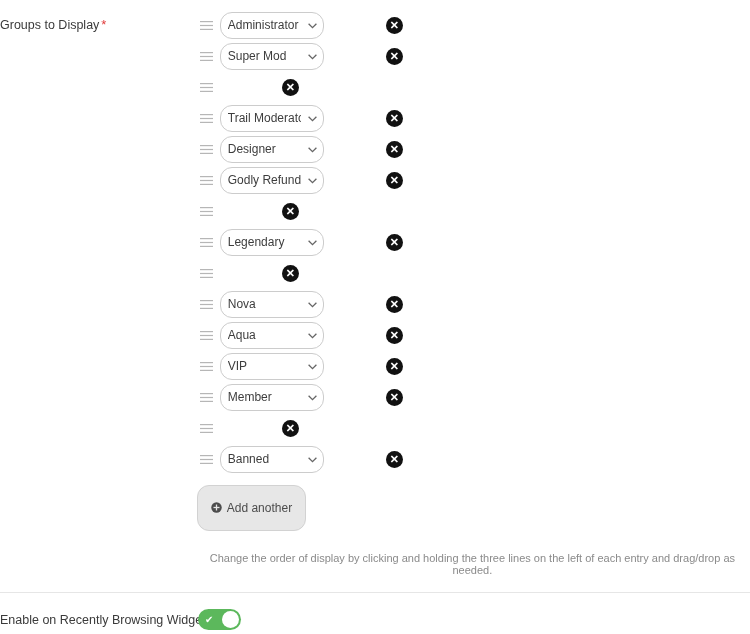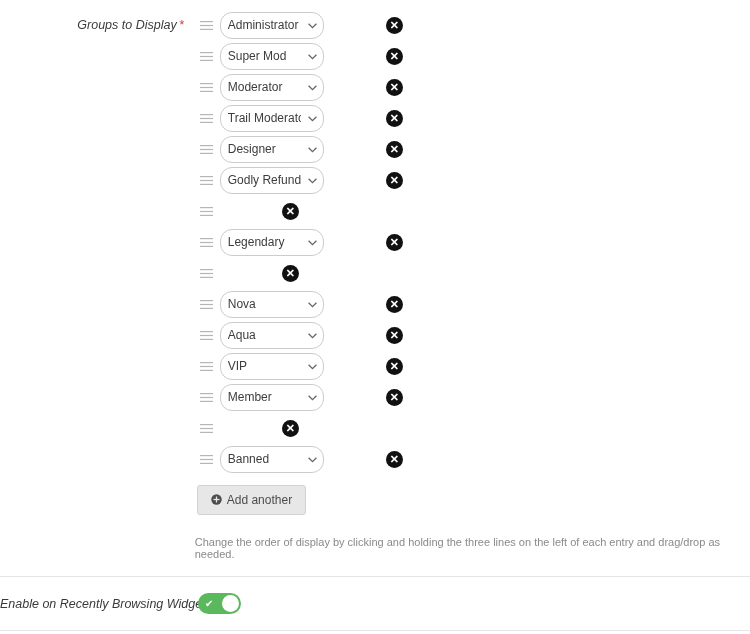--- a/index.html
+++ b/index.html
@@ -24,28 +24,27 @@
   }
 
   
   .form-row {
     display: flex;
     align-items: flex-start;
     padding-top: 10px;
   }
   .field-label {
     width: 198px;
-    text-align: right;
+    text-align: left;
     padding-right: 10px;
     box-sizing: border-box;
     font-size: 12.5px;
     color: #3a3a3a;
     padding-top: 7px;
     white-space: nowrap;
-    font-style: italic;
   }
   .req-star {
     color: #e03a3a;
     font-size: 13px;
     margin-left: 2px;
   }
   .field-body {
     flex: 1 1 auto;
   }
 
@@ -125,37 +124,38 @@
   .add-row {
     padding-top: 10px;
     padding-left: 3px;
   }
   .add-btn {
     display: inline-flex;
     align-items: center;
     gap: 5px;
     background: #e7e7e7;
     border: 1px solid #d2d2d2;
-    border-radius: 3px;
+    border-radius: 12px;
     color: #4c4c4c;
     font-size: 12px;
     font-family: "Liberation Sans", sans-serif;
-    padding: 7px 13px;
+    padding: 15px 13px;
     cursor: pointer;
   }
   .add-btn .plus-ico {
     font-size: 11px;
     line-height: 1;
   }
 
   .hint {
     padding-top: 21px;
     padding-left: 1px;
     font-size: 11px;
     color: #8a8a8a;
+    text-align: center;
   }
 
   
   .toggle-row {
     display: flex;
     align-items: center;
     margin-top: 16px;
   }
   .toggle-row .field-label {
     padding-top: 0;
@@ -253,30 +253,20 @@
       </div>
 
       <div class="entry-row">
         <div class="drag-handle">
           <svg width="13" height="9" viewBox="0 0 13 9">
               <rect x="0" y="0" width="13" height="1.2" fill="#b6b6b6"></rect>
               <rect x="0" y="3.9" width="13" height="1.2" fill="#b6b6b6"></rect>
               <rect x="0" y="7.8" width="13" height="1.2" fill="#b6b6b6"></rect>
             </svg>
         </div>
-        <div class="select-wrap">
-          <select class="group-select">
-            <option>Moderator</option>
-          </select>
-          <span class="select-arrow">
-            <svg width="9" height="6" viewBox="0 0 9 6">
-                <path d="M0.6 0.8 L4.5 4.7 L8.4 0.8" stroke="#666" stroke-width="1.3" fill="none"></path>
-              </svg>
-          </span>
-        </div>
         <div class="remove-cell">
           <button class="remove-btn">✕</button>
         </div>
       </div>
 
       <div class="entry-row">
         <div class="drag-handle">
           <svg width="13" height="9" viewBox="0 0 13 9">
               <rect x="0" y="0" width="13" height="1.2" fill="#b6b6b6"></rect>
               <rect x="0" y="3.9" width="13" height="1.2" fill="#b6b6b6"></rect>

